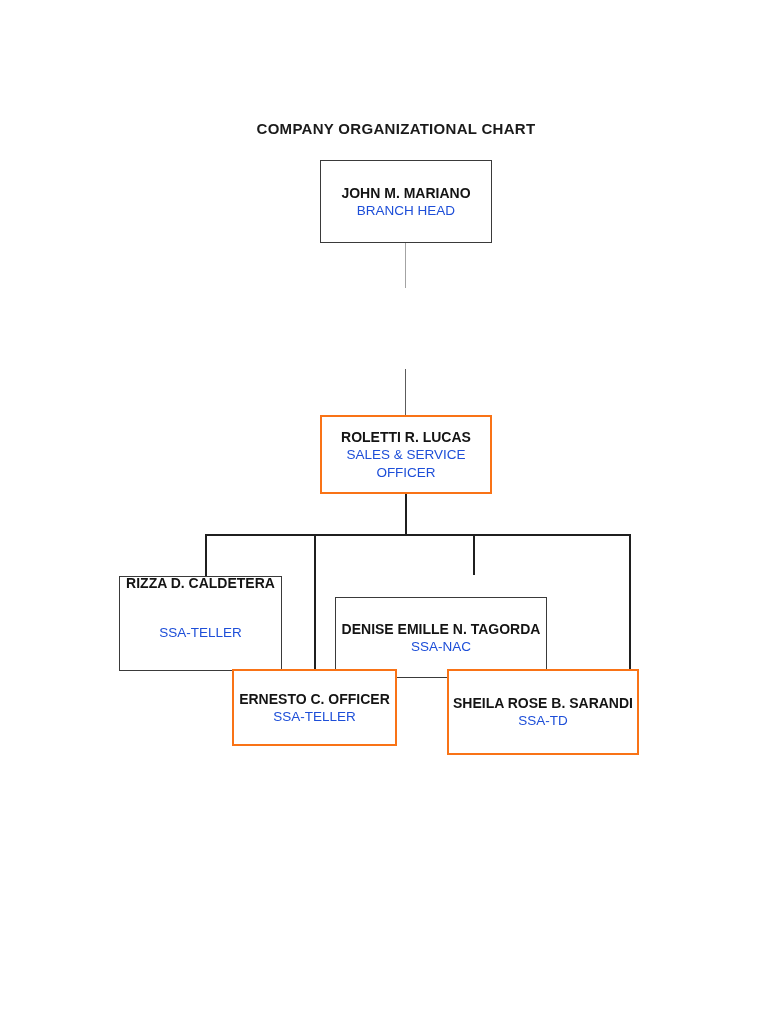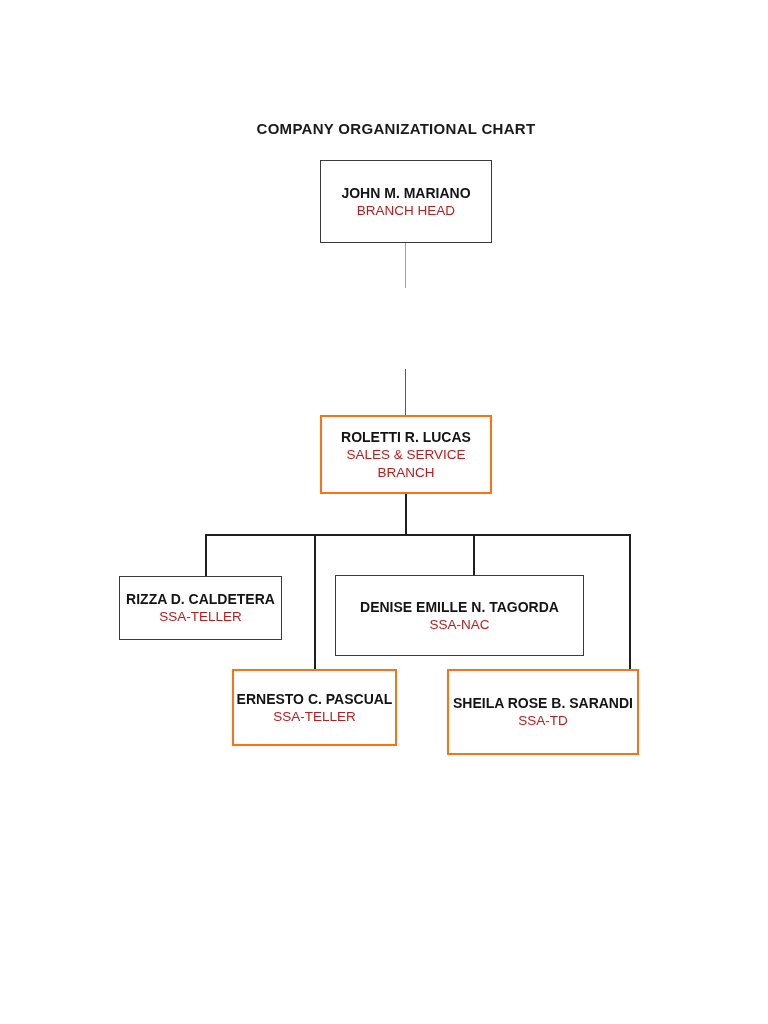--- a/index.html
+++ b/index.html
@@ -44,31 +44,31 @@
   .node .name {
     font-size: 14px;
     font-weight: bold;
     line-height: 18px;
     color: #141414;
     white-space: nowrap;
   }
   .node .role {
     font-size: 13.5px;
     line-height: 18px;
-    color: #b91c1c;
+    color: #1d4ed8;
   }
   .line {
     position: absolute;
   }
   
   #node-branch-head      { left: 320px; top: 148px; width: 172px; height: 83px; }
   #node-sales-head       { left: 320px; top: 276px; width: 172px; height: 81px; }
   #node-sales-officer    { left: 320px; top: 403px; width: 172px; height: 79px; }
-  #node-teller-caldetera { left: 119px; top: 564px; width: 163px; height: 64px; }
-  #node-nac-tagorda      { left: 335px; top: 563px; width: 249px; height: 81px; }
+  #node-teller-caldetera { left: 119px; top: 564px; width: 163px; height: 95px; gap: 32px; }
+  #node-nac-tagorda      { left: 335px; top: 585px; width: 212px; height: 81px; }
   #node-teller-pascual   { left: 232px; top: 657px; width: 165px; height: 77px; }
   #node-td-sarandi       { left: 447px; top: 657px; width: 192px; height: 86px; }
   
   #conn-head-to-saleshead    { left: 405px; top: 231px; width: 1px;   height: 45px;  background: #a3a3a3; }
   #conn-saleshead-to-officer { left: 405px; top: 357px; width: 1px;   height: 46px;  background: #5c5c5c; }
   #conn-officer-to-rail      { left: 405px; top: 482px; width: 2px;   height: 41px;  background: #1f1f1f; }
   #conn-rail                 { left: 205px; top: 522px; width: 426px; height: 2px;   background: #1f1f1f; }
   #conn-drop-caldetera       { left: 205px; top: 523px; width: 2px;   height: 41px;  background: #1f1f1f; }
   #conn-drop-pascual         { left: 314px; top: 523px; width: 2px;   height: 134px; background: #1f1f1f; }
   #conn-drop-tagorda         { left: 473px; top: 523px; width: 2px;   height: 40px;  background: #1f1f1f; }
@@ -93,37 +93,37 @@
   <div class="node thin" id="node-branch-head">
     <span class="name">JOHN M. MARIANO</span>
     <span class="role">BRANCH HEAD</span>
     <span class="role"></span>
   </div>
 
 
   <div class="node thick" id="node-sales-officer">
     <span class="name">ROLETTI R. LUCAS</span>
     <span class="role">SALES &amp; SERVICE</span>
-    <span class="role">BRANCH</span>
+    <span class="role">OFFICER</span>
   </div>
 
   <div class="node thin" id="node-teller-caldetera">
     <span class="name">RIZZA D. CALDETERA</span>
     <span class="role">SSA-TELLER</span>
     <span class="role"></span>
   </div>
 
   <div class="node thin" id="node-nac-tagorda">
     <span class="name">DENISE EMILLE N. TAGORDA</span>
     <span class="role">SSA-NAC</span>
     <span class="role"></span>
   </div>
 
   <div class="node thick" id="node-teller-pascual">
-    <span class="name">ERNESTO C. PASCUAL</span>
+    <span class="name">ERNESTO C. OFFICER</span>
     <span class="role">SSA-TELLER</span>
     <span class="role"></span>
   </div>
 
   <div class="node thick" id="node-td-sarandi">
     <span class="name">SHEILA ROSE B. SARANDI</span>
     <span class="role">SSA-TD</span>
     <span class="role"></span>
   </div>
 

